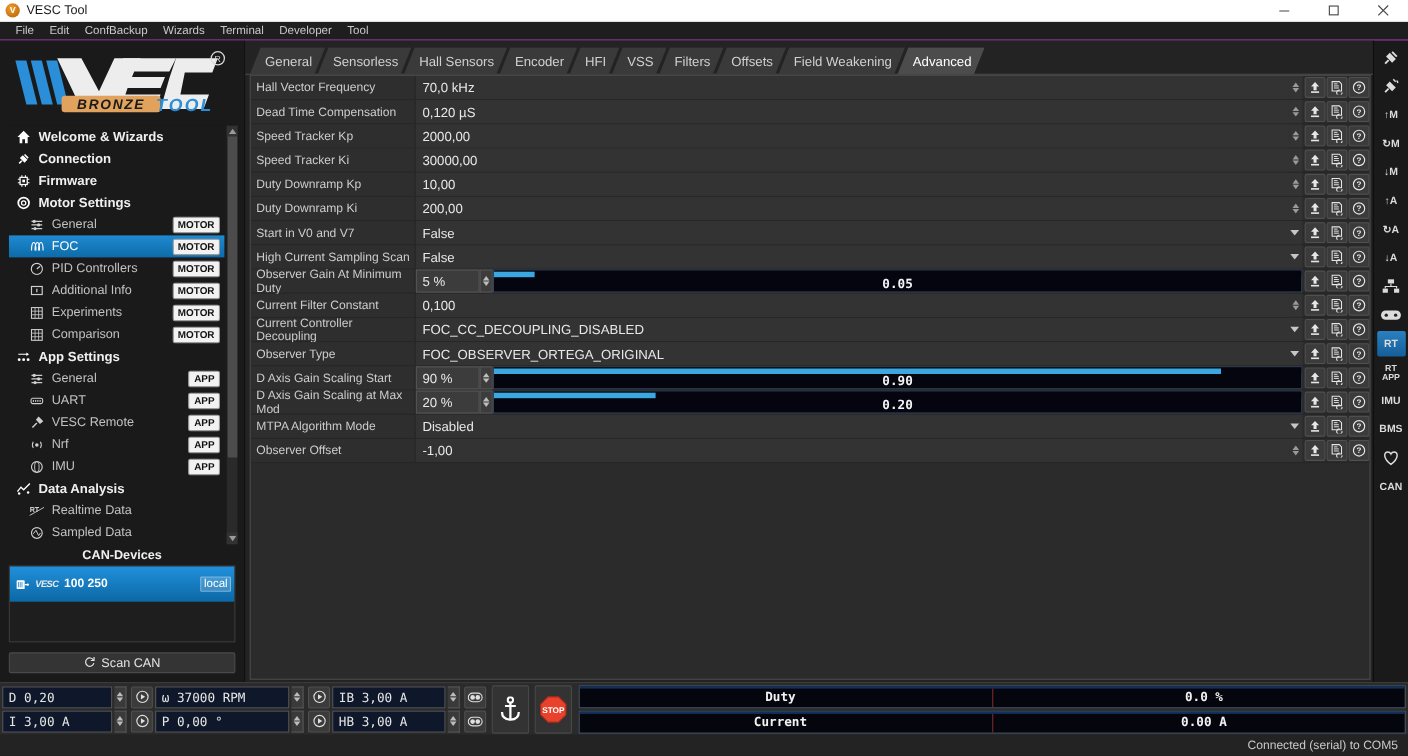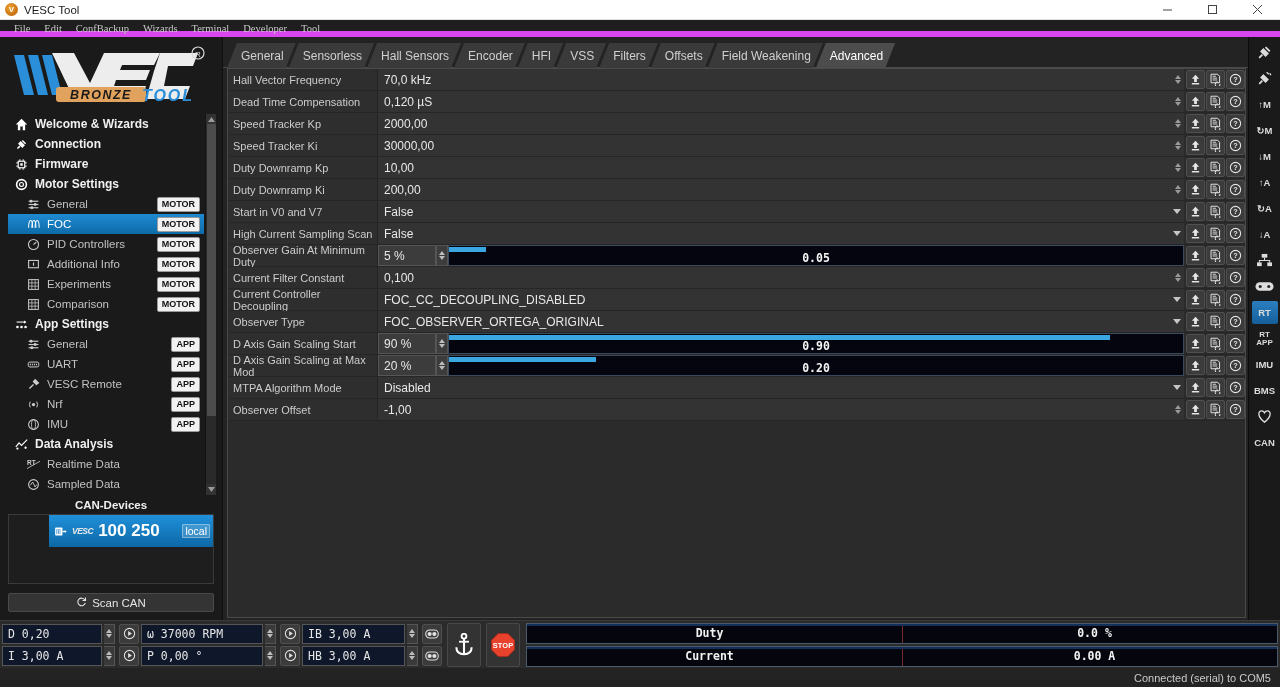--- a/index.html
+++ b/index.html
@@ -26,22 +26,22 @@
   .tb-title { font-size: 11.5px; color: #1a1a1a; }
   .tb-spacer { flex: 1; }
   .tb-btn {
     width: 45px; height: 20px; display: flex; align-items: center; justify-content: center;
     color: #333; font-size: 11px;
   }
   .tb-btn svg { display: block; }
 
   
   .menubar {
-    height: 17px; flex: 0 0 17px; background: #1e1e1e; display: flex; 
-    padding-left: 7px; border-bottom: 6px solid #d946ef; font-family: Liberation Serif, serif;
+    height: 17px; flex: 0 0 17px; background: #1e1e1e; display: flex; align-items: center;
+    padding-left: 7px; border-bottom: 1px solid #d946ef;
   }
   .menu-item { font-size: 10.5px; color: #c8c8c8; padding: 0 7px; line-height: 17px; }
 
   
   .body-row { flex: 1; display: flex; min-height: 0; background: #232323; }
 
   
   .leftpanel {
     width: 223px; flex: 0 0 223px; background: #1a1a1a; display: flex; flex-direction: column;
     border-right: 1px solid #0e0e0e;
@@ -79,24 +79,24 @@
   .nav-sb-arrow { position: absolute; left: 0; width: 11px; height: 11px; display:flex; align-items:center; justify-content:center; background: #323232; }
   .nav-sb-arrow.up { top: 0; }
   .nav-sb-arrow.down { bottom: 0; }
 
   .can-title { text-align: center; font-size: 11.5px; font-weight: bold; color: #f0f0f0; padding: 4px 0 3px; }
   .can-list {
     margin: 0 8px; height: 70px; background: #1e1e1e; border: 1px solid #3a3a3a;
   }
   .can-row {
     display: flex; align-items: center; height: 18px; gap: 5px; padding: 16px 3px;
-    background: linear-gradient(to bottom, #2090da, #0c68a6); color: #fff; font-size: 11px; margin-left: 40px;
+    background: linear-gradient(to bottom, #2090da, #0c68a6); color: #fff; font-size: 11px;
   }
   .can-vesc { font-style: italic; font-weight: bold; font-size: 8.5px; letter-spacing: -0.5px; color: #e9e9e9; }
-  .can-name { font-weight: bold; font-size: 17px; }
+  .can-name { font-weight: bold; font-size: 11px; }
   .can-local {
     margin-left: auto; font-size: 10.5px; color: #ffffff; background: rgba(255,255,255,0.18);
     padding: 0 2px; border: 1px solid rgba(255,255,255,0.35); border-radius: 1px;
   }
   .scan-btn {
     margin: 9px 8px 8px; height: 19px; background: #343434; border: 1px solid #4a4a4a;
     border-radius: 2px; display: flex; align-items: center; justify-content: center;
     gap: 5px; font-size: 11.5px; color: #e4e4e4;
   }
 

